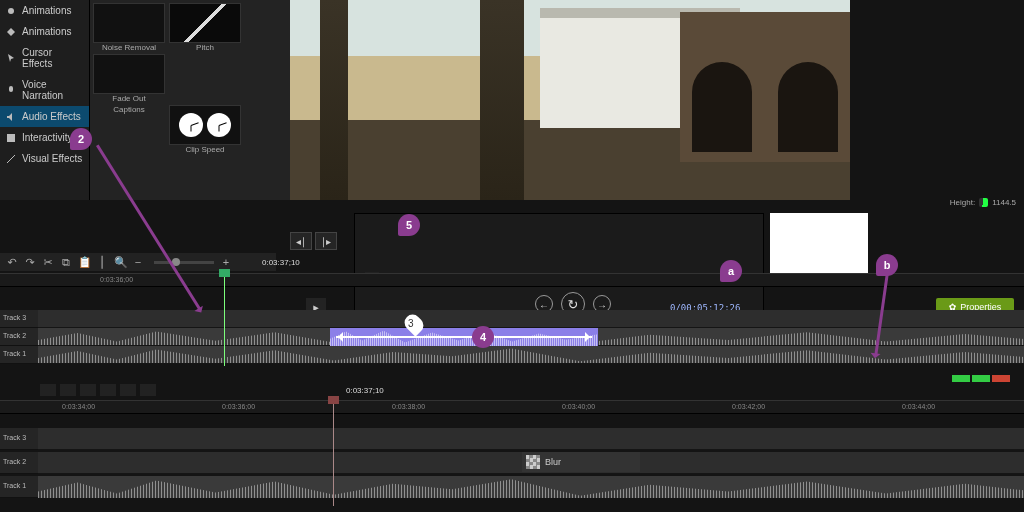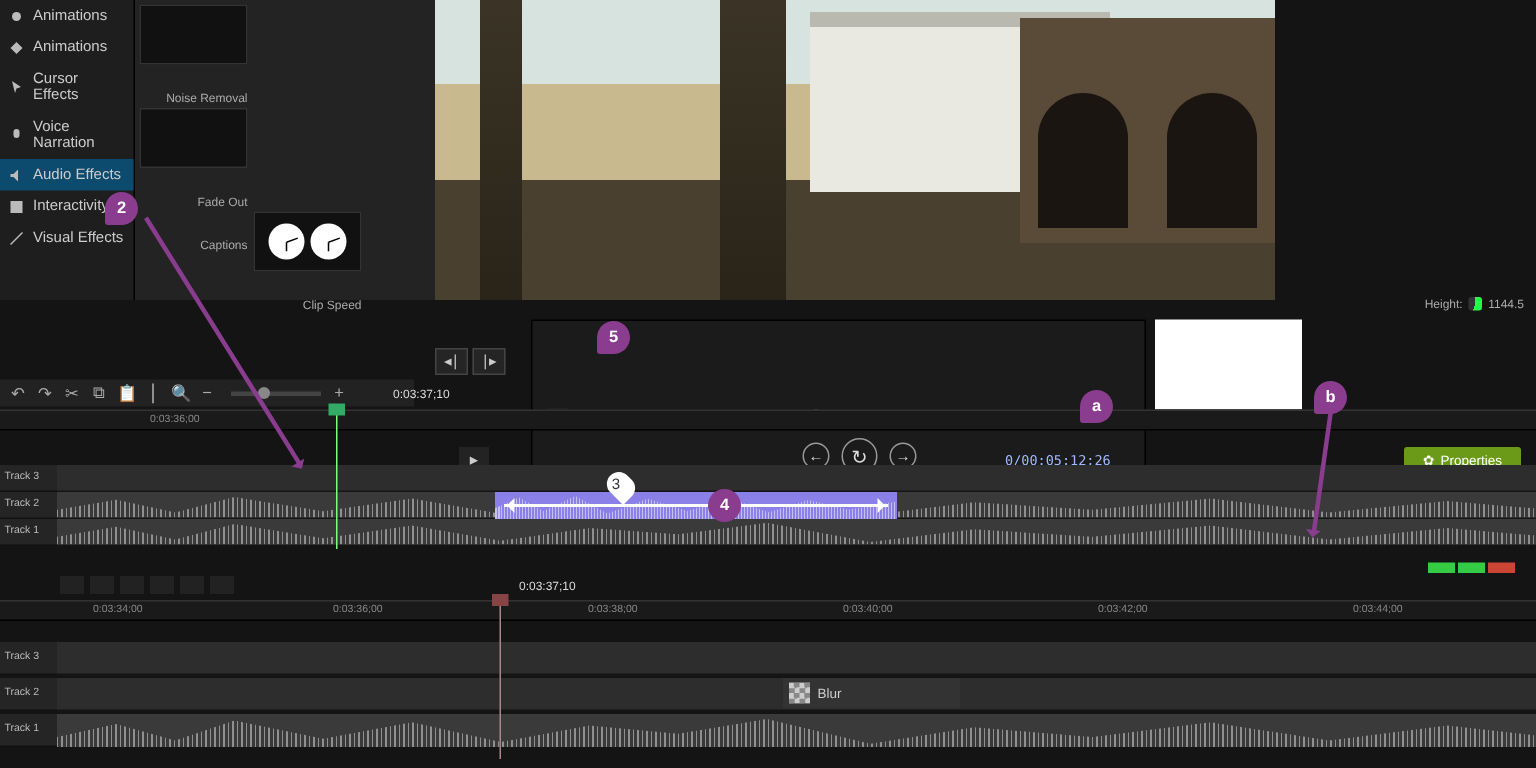--- a/index.html
+++ b/index.html
@@ -8,21 +8,21 @@
   .sidebar{position:absolute;left:0;top:0;width:90px;height:200px;background:#1e1e1e;border-right:1px solid #000;}
   .sidebar .cat{display:flex;align-items:center;gap:6px;padding:5px 6px;color:#ccc;cursor:pointer;}
   .sidebar .cat.active{background:#0c4a6e;}
   .sidebar .ico{width:10px;height:10px;display:inline-block;}
   .sidebar .ico svg{width:10px;height:10px;fill:#bbb;}
   
   .fxgrid{position:absolute;left:90px;top:0;width:200px;height:200px;background:#232323;padding:3px 3px 0 3px;}
   .fxrow{display:flex;gap:4px;margin-bottom:2px;}
   .fx{width:72px;}
   .fx .thumb{width:72px;height:40px;background:#111;border:1px solid #333;display:flex;align-items:center;justify-content:center;font-size:18px;color:#eee;}
-  .fx .lbl{text-align:right;font-size:8px;color:#aaa;margin-top:18px;}
+  .fx .lbl{text-align:center;font-size:8px;color:#aaa;margin-top:0;}
   .wave{background:linear-gradient(to top,#ddd 40%,transparent 40%),#0a0a0a;}
   .wave2{background:
     repeating-linear-gradient(to right,#ddd 0 2px,transparent 2px 4px),
     linear-gradient(to top,#ddd 35%,transparent 35%),#0a0a0a;}
   .captions-thumb{background:linear-gradient(#c07a4a,#6c4a34);position:relative;}
   .captions-thumb span{position:absolute;bottom:2px;left:6px;background:#111;color:#fff;font-size:9px;padding:1px 4px;}
   .clocks{display:flex;gap:4px;}
   .clock{width:24px;height:24px;border-radius:50%;background:#fff;position:relative;}
   .clock::before,.clock::after{content:"";position:absolute;background:#000;top:50%;left:50%;transform-origin:left center;}
   .clock::before{width:8px;height:1px;transform:rotate(-20deg);}
@@ -166,20 +166,24 @@
       <span>Visual Effects</span>
     </div>
 </div>
 
 <div class="fxgrid">
   <div class="fxrow">
     <div class="fx">
         <div class="thumb wave"></div>
         <div class="lbl">Noise Removal</div>
       </div>
+    <div class="fx">
+        <div class="thumb" style="background:linear-gradient(135deg,transparent 48%,#ddd 48% 52%,transparent 52%),#0a0a0a;"></div>
+        <div class="lbl">Pitch</div>
+      </div>
   </div>
   <div class="fxrow">
     <div class="fx">
         <div class="thumb wave2"></div>
         <div class="lbl">Fade Out</div>
       </div>
   </div>
   <div class="fxrow">
     <div class="fx">
         <div class="lbl">Captions</div>

